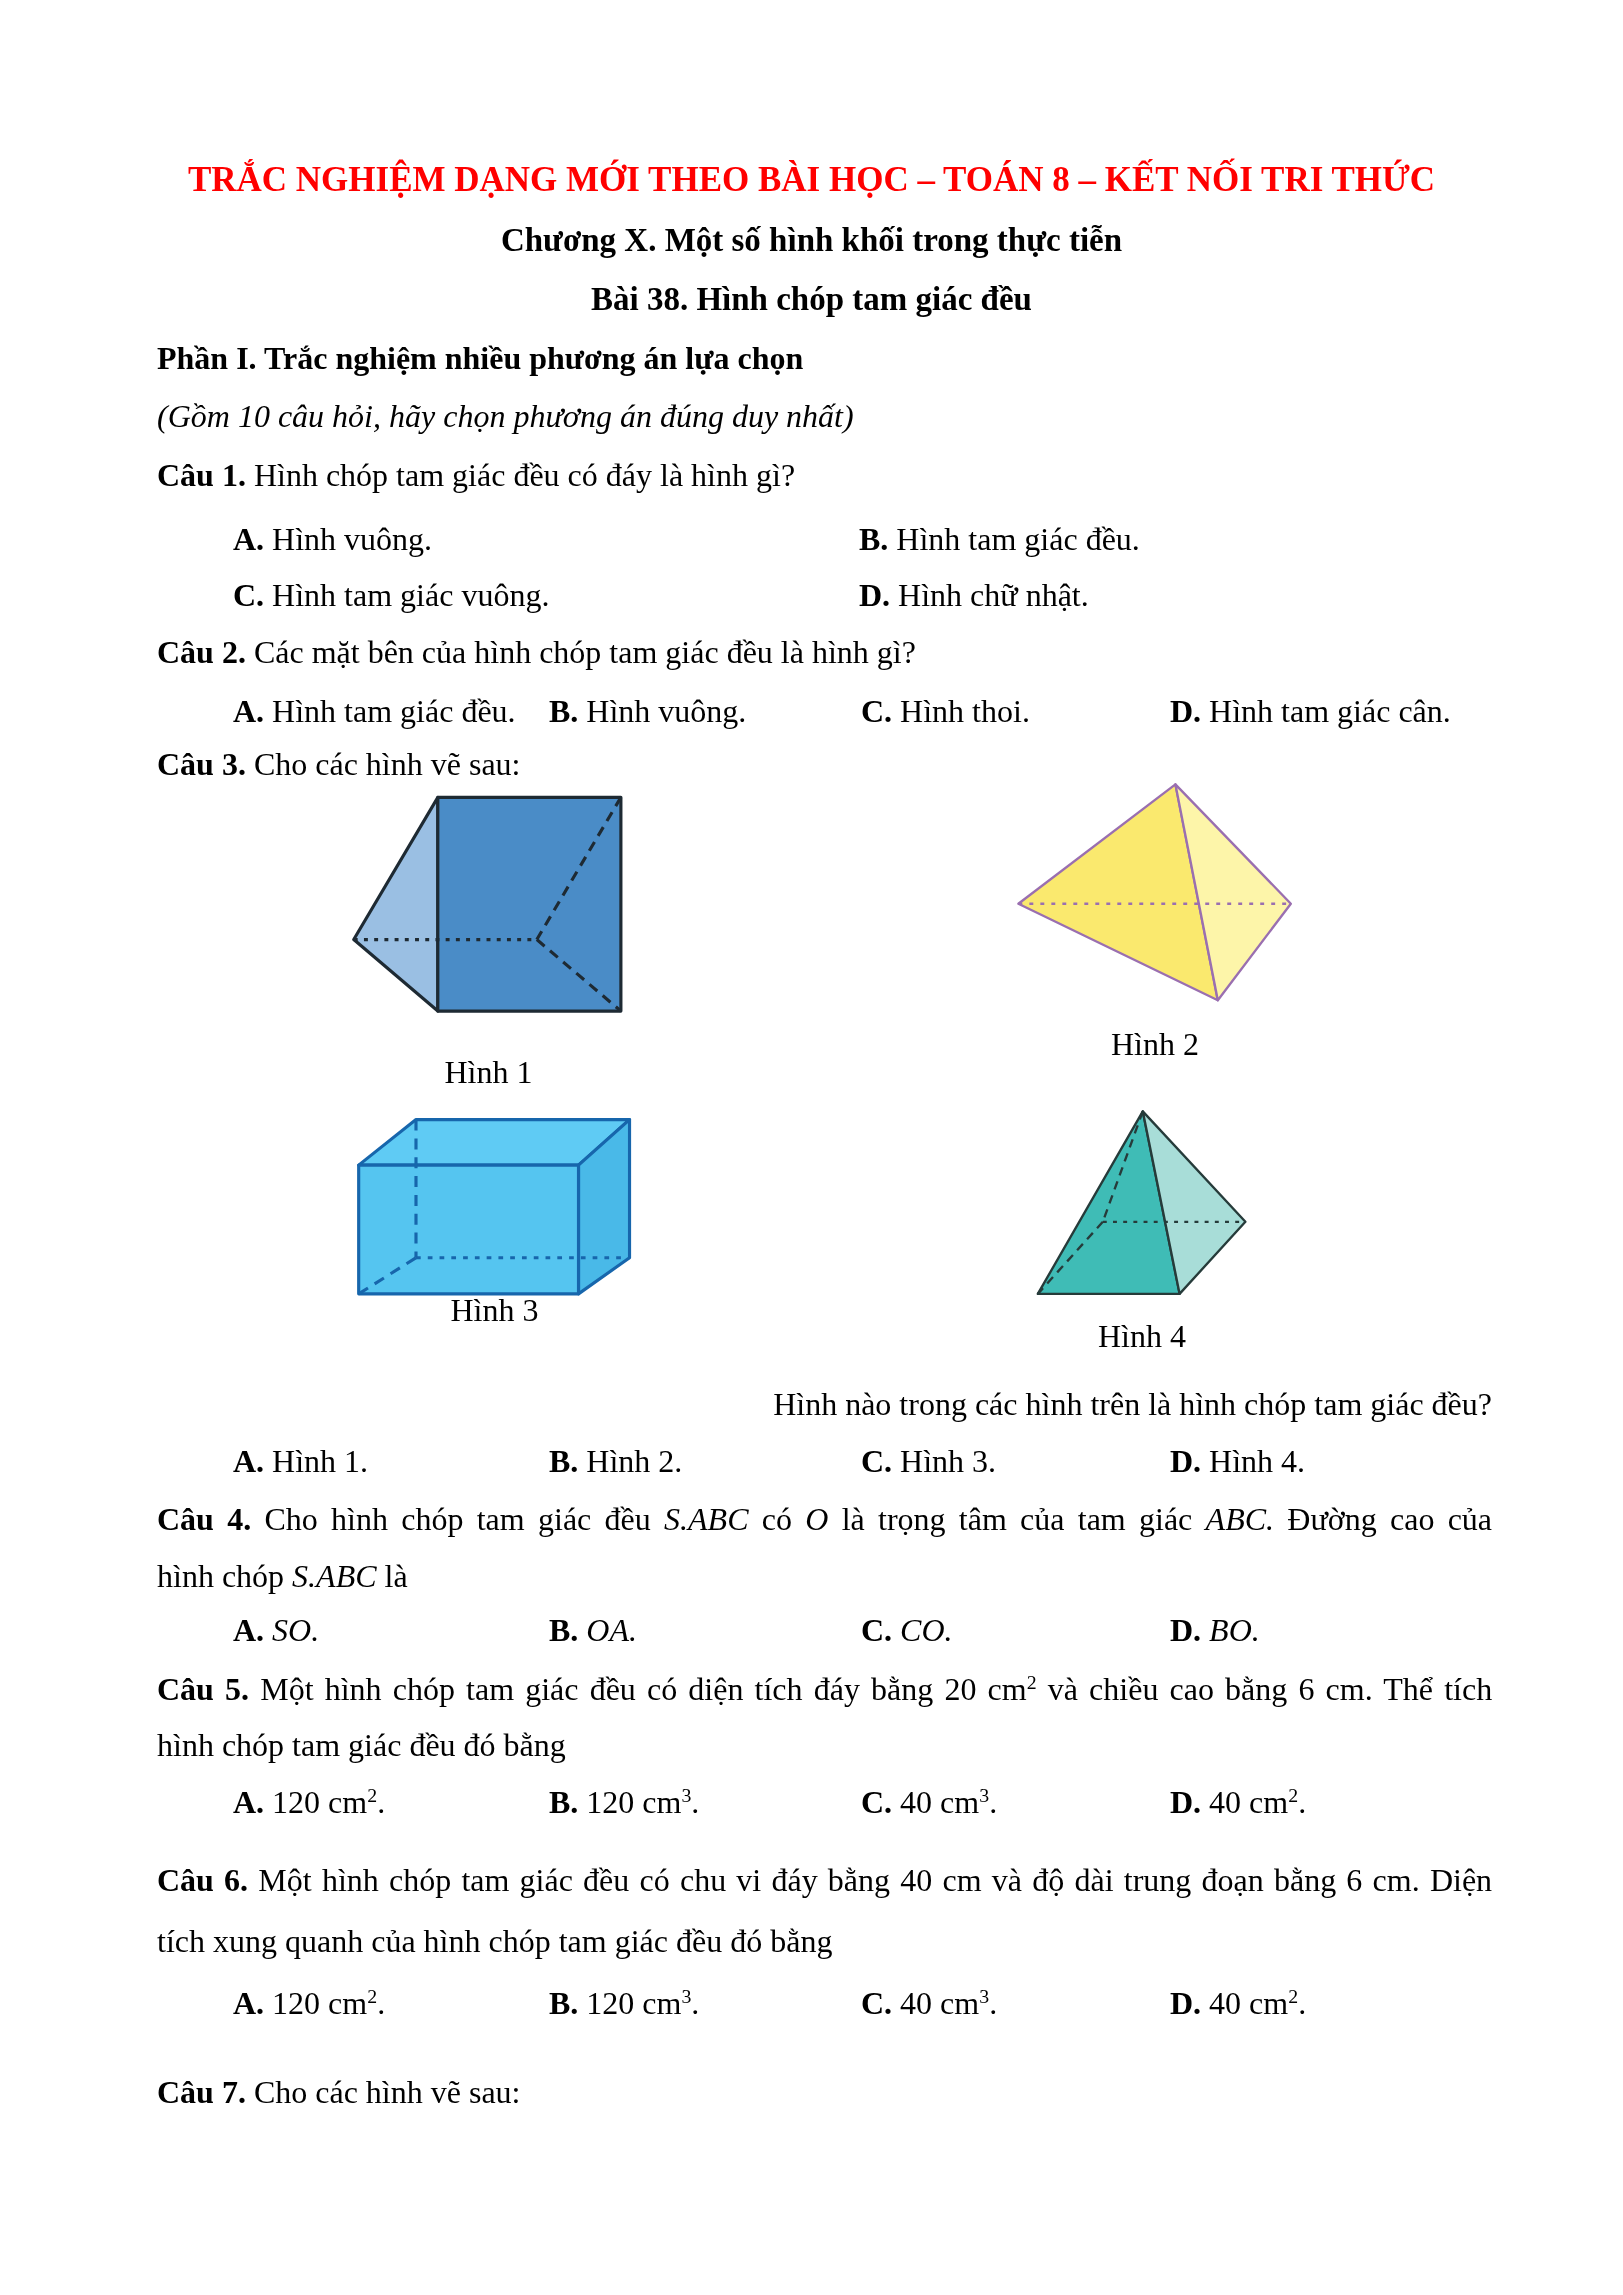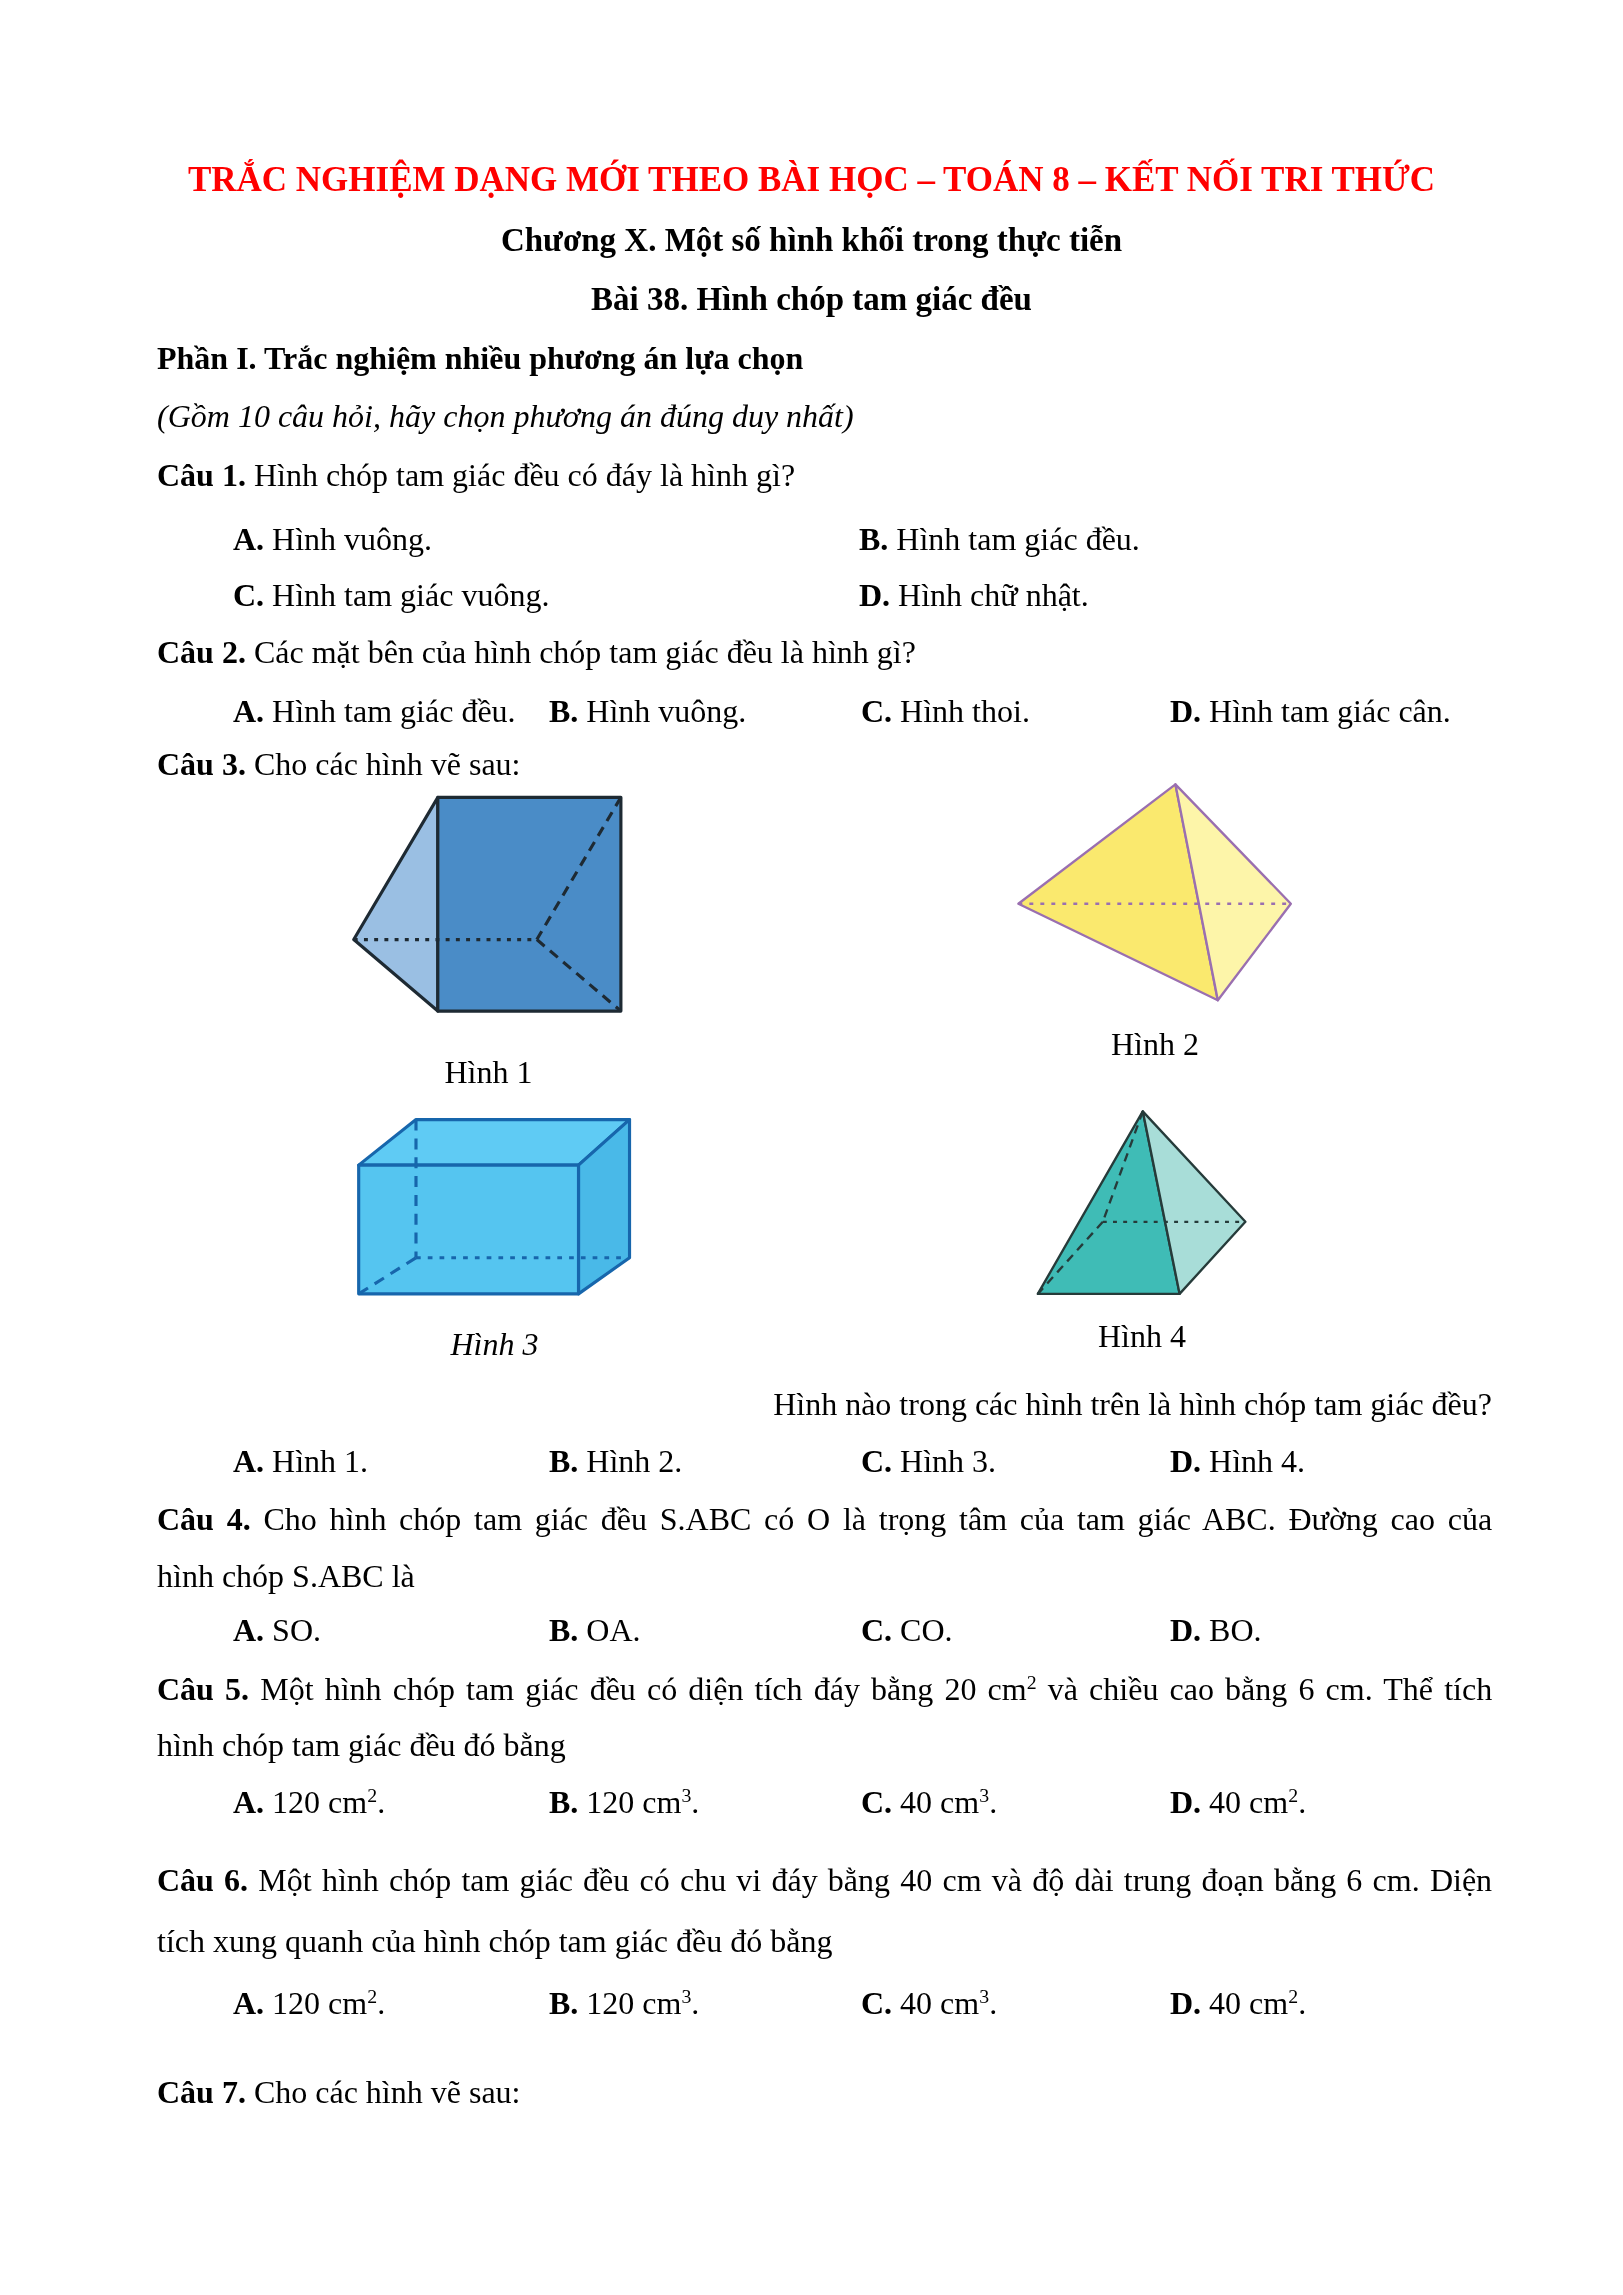--- a/index.html
+++ b/index.html
@@ -8,21 +8,21 @@
     font-family:"Liberation Serif","DejaVu Serif",serif; color:#000000;
     overflow:hidden;
   }
   .line{position:absolute; left:157px; width:1335px; font-size:32px; line-height:1.2; white-space:nowrap;}
   .fill{white-space:normal; text-align:justify; text-align-last:justify;}
   .center{left:0; width:1623px; text-align:center; white-space:nowrap;}
   .red{color:#FF0000; font-weight:bold; font-size:35px;font-family:Liberation Serif, serif;}
   .blue{color:#000000; font-weight:bold; font-size:33px;}
   .bold{font-weight:bold;}
   .italic{font-style:italic;}
-  .math{}
+  .math{font-style:italic;}
   .qlabel{font-weight:bold;}
   .row{position:absolute; left:0; width:1623px; height:46px; font-size:32px;}
   .opt{position:absolute; white-space:nowrap;}
   .cA{left:233px;} .cB{left:549px;} .cC{left:861px;} .cD{left:1170px;} .cB2{left:859px;}
   .optlbl{font-weight:bold;}
   sup{font-size:0.62em; vertical-align:baseline; position:relative; top:-0.55em;}
   .fig{position:absolute;}
   .caption{position:absolute; font-size:32px; text-align:center; white-space:nowrap;}
 </style>
 </head>
@@ -88,21 +88,21 @@
   <svg class="fig" style="left:357px; top:1118px;" width="275" height="179" viewBox="0 0 350 228">
     <g stroke-width="4" stroke-linejoin="round" stroke="#1766AC">
       <polygon points="2,60 75,2 347,2 282,60" fill="#5FCBF4"></polygon>
       <polygon points="282,60 347,2 347,178 282,224" fill="#49B9E8"></polygon>
       <polygon points="2,60 282,60 282,224 2,224" fill="#55C5F0"></polygon>
       <line x1="75" y1="2" x2="75" y2="178" stroke-dasharray="14 10" fill="none"></line>
       <line x1="75" y1="178" x2="347" y2="178" stroke-dasharray="6 9" fill="none"></line>
       <line x1="2" y1="224" x2="75" y2="178" stroke-dasharray="14 10" fill="none"></line>
     </g>
   </svg>
-  <div class="caption" style="left:357px; width:275px; top:1326px;font-style:italic;">Hình 3</div>
+  <div class="caption" style="left:357px; width:275px; top:1292px;">Hình 3</div>
 
   <svg class="fig" style="left:1035px; top:1109px;" width="214" height="188" viewBox="0 0 272 240">
     <g stroke-width="3" stroke-linejoin="round" stroke="#263B3A">
       <polygon points="137,3 3,236 184,236" fill="#3FBCB6"></polygon>
       <polygon points="137,3 184,236 268,144" fill="#A8DDD8"></polygon>
       <line x1="137" y1="3" x2="86" y2="144" stroke-dasharray="11 8" fill="none"></line>
       <line x1="86" y1="144" x2="3" y2="236" stroke-dasharray="11 8" fill="none"></line>
       <line x1="86" y1="144" x2="268" y2="144" stroke-dasharray="5 8" fill="none"></line>
     </g>
   </svg>

